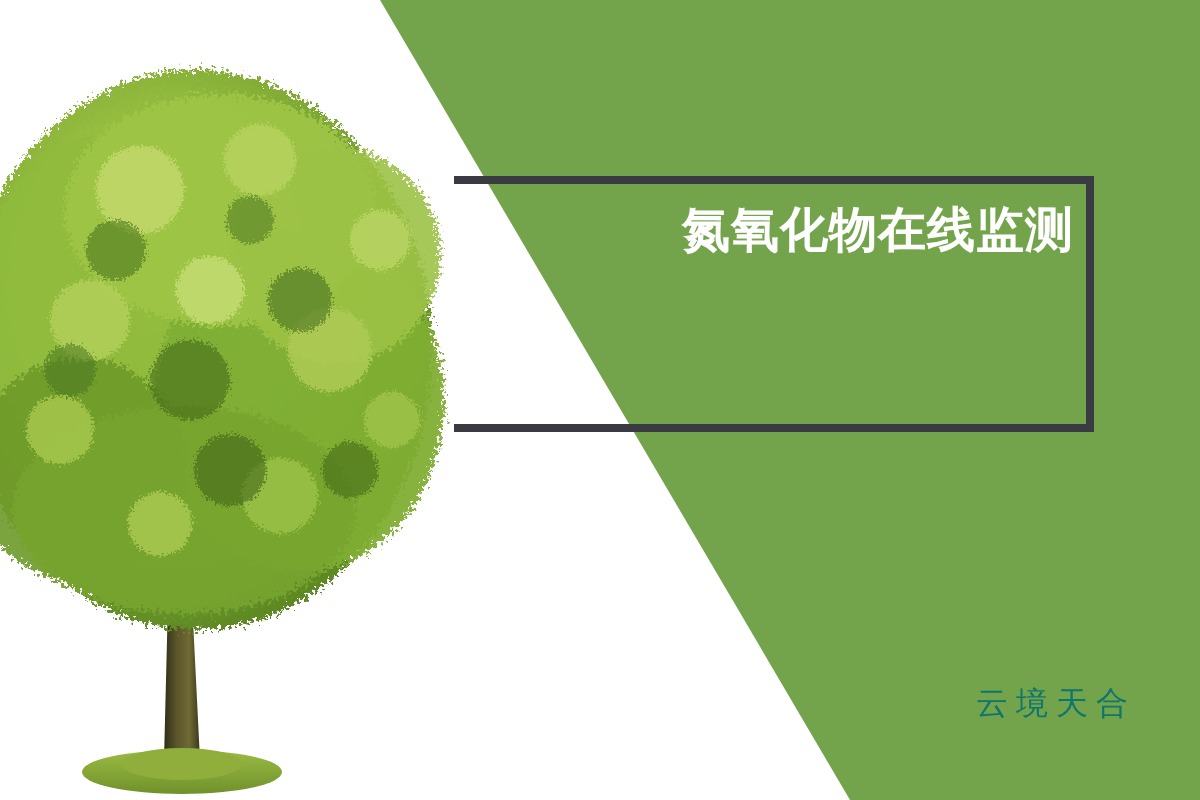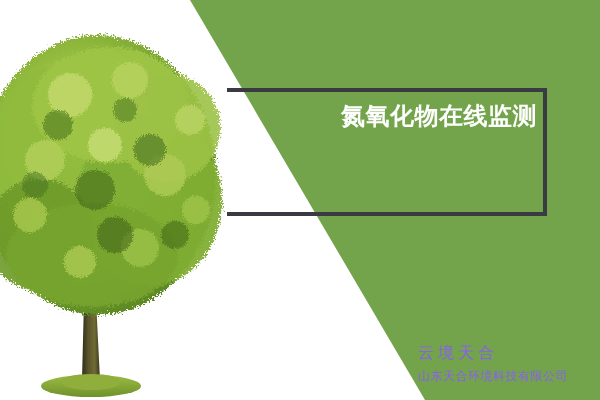--- a/index.html
+++ b/index.html
@@ -78,22 +78,22 @@
     margin-left: 32px;
   }
   .title-text .line { display: block; }
 
   
   .brand {
     position: absolute;
     right: 32px;
     top: 342px;
     z-index: 5;
-    text-align: left;
-    color: #8b5cf6;
+    text-align: center;
+    color: #0f766e;
     margin-left: 24px;
   }
   .brand-name {
     display: block;
     font-size: 16px;
     letter-spacing: 4px;
     line-height: 22px;
     padding-right: 0;
   }
   .brand-company {
@@ -189,16 +189,15 @@
   <div class="frame-rule top"></div>
   <div class="frame-rule bot"></div>
   <div class="title-frame frame-body"></div>
 
   <div class="title-text">
     <span class="line">氮氧化物在线监测</span>
   </div>
 
   <div class="brand">
     <span class="brand-name">云境天合</span>
-    <span class="brand-company">山东天合环境科技有限公司</span>
   </div>
 
 </div>
 
 </body></html>

